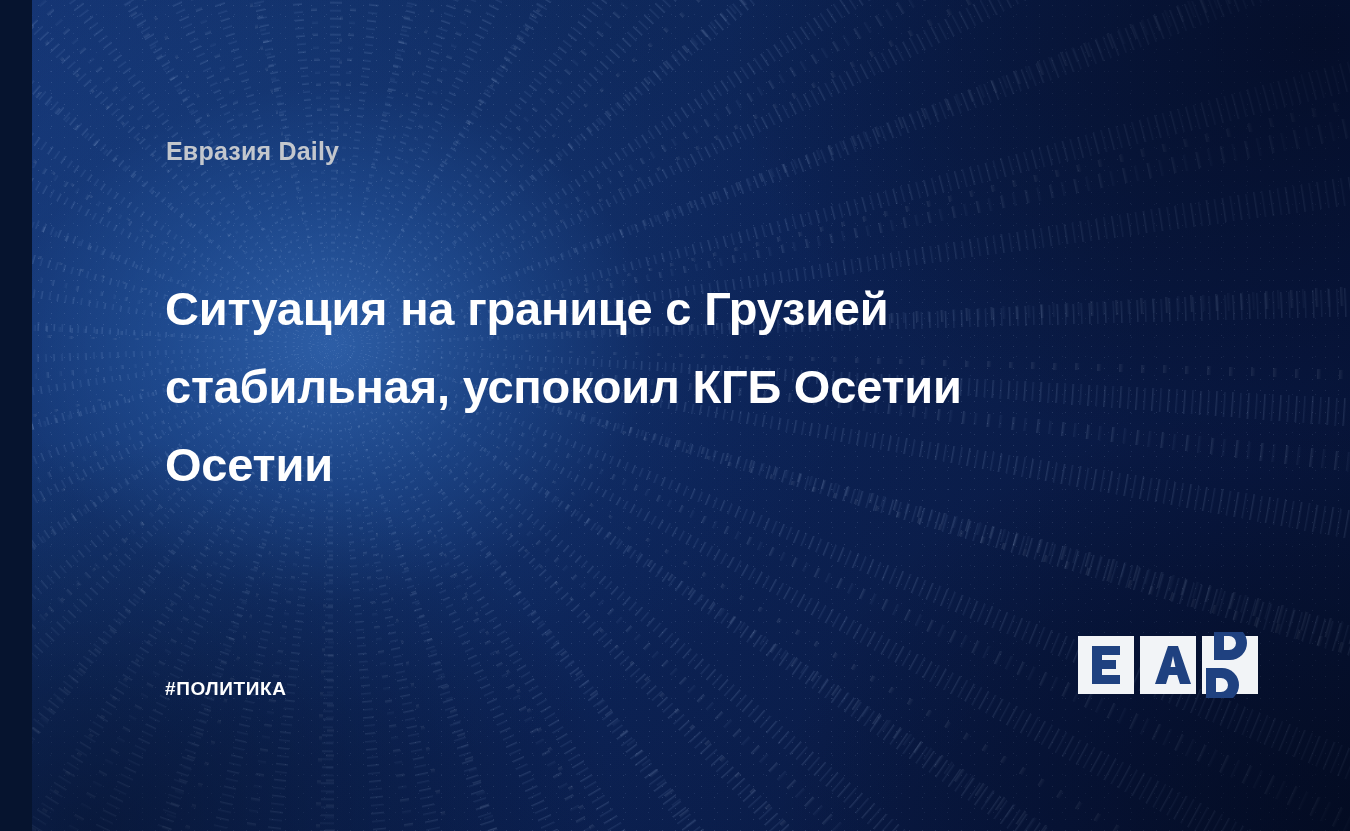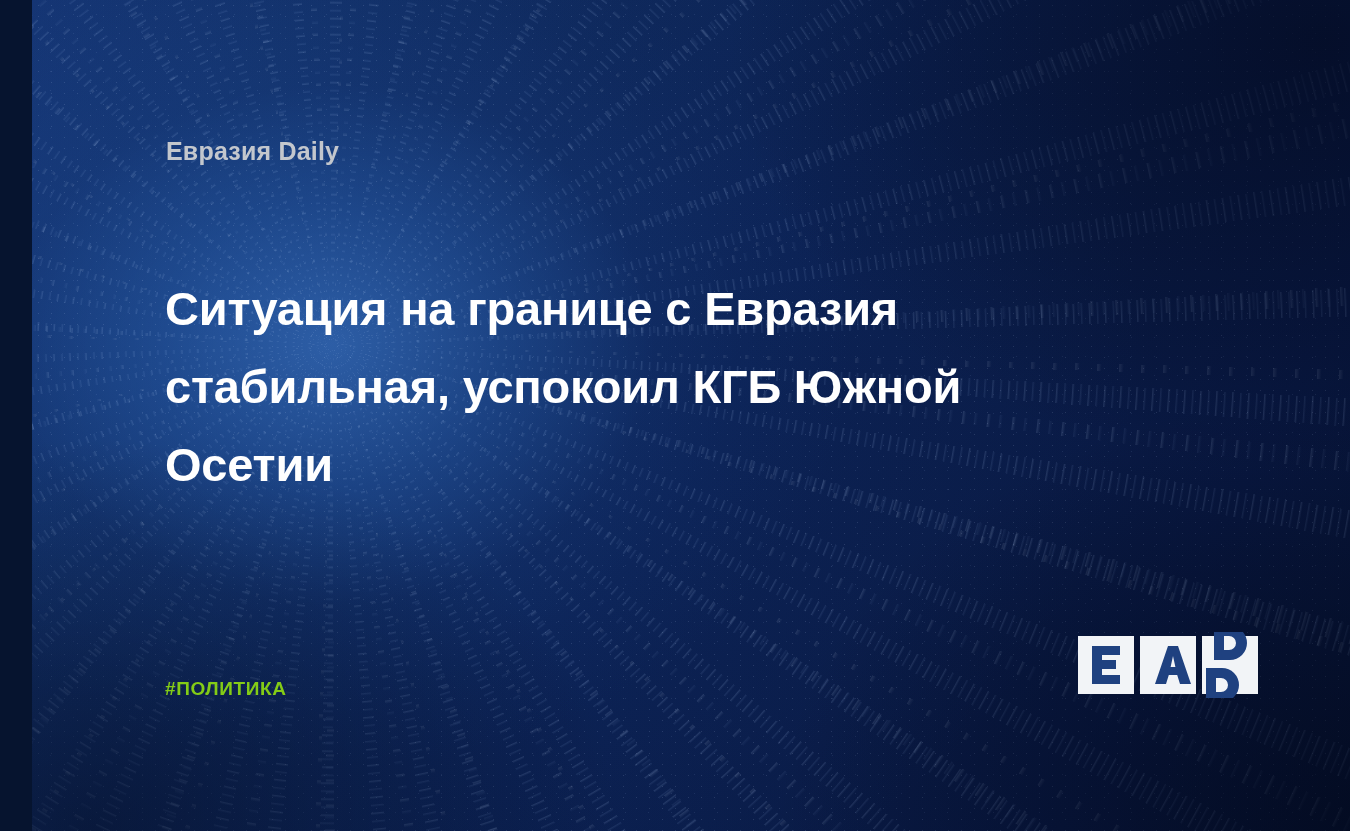--- a/index.html
+++ b/index.html
@@ -161,21 +161,21 @@
     color: #ffffff;
     letter-spacing: -0.2px;
   }
 
   .tag {
     position: absolute;
     left: 133px;
     top: 678px;
     font-size: 19px;
     font-weight: 700;
-    color: #84cc16;
+    color: #ffffff;
     letter-spacing: 0.6px;
     white-space: nowrap;
   }
 
   
   .logo {
     position: absolute;
     left: 1046px;
     top: 632px;
     width: 180px;
@@ -192,21 +192,21 @@
   <div class="trails"></div>
   <div class="trails b"></div>
   <div class="trails c"></div>
   <div class="speckle"></div>
   <div class="bg-vignette"></div>
 
   <div class="content">
 
     <div class="brand">Евразия Daily</div>
 
-    <h1 class="headline">Ситуация на границе с Евразия стабильная, успокоил КГБ Южной Осетии</h1>
+    <h1 class="headline">Ситуация на границе с Грузией стабильная, успокоил КГБ Осетии Осетии</h1>
 
     <div class="tag">#ПОЛИТИКА</div>
 
     <div class="logo">
       <svg width="180" height="66" viewBox="0 0 180 66" aria-hidden="true">
 
         <rect x="0" y="4" width="56" height="58" fill="#f2f4f7"></rect>
         <rect x="62" y="4" width="56" height="58" fill="#f2f4f7"></rect>
         <rect x="124" y="4" width="56" height="58" fill="#f2f4f7"></rect>
 

